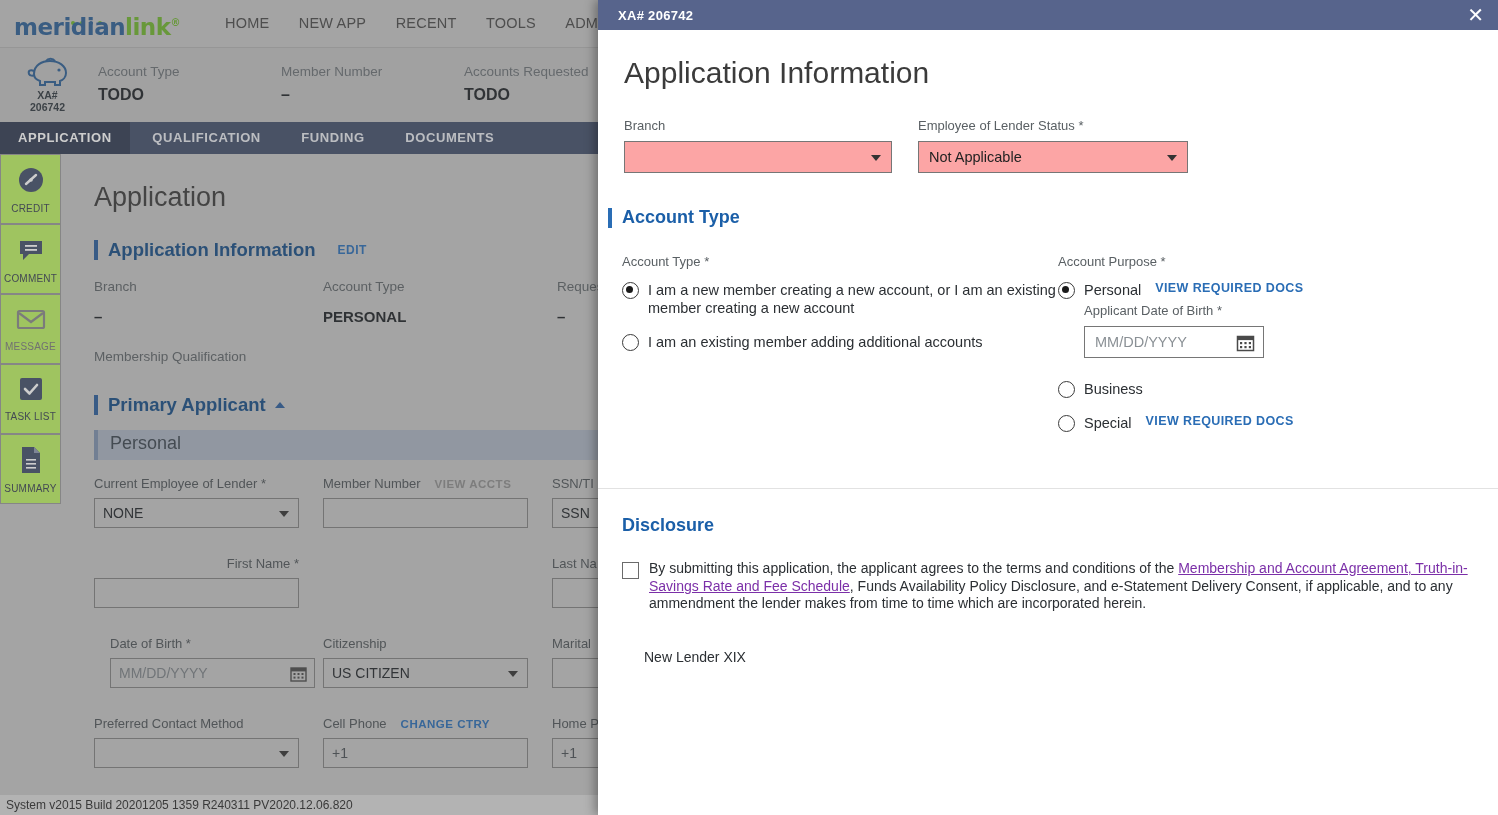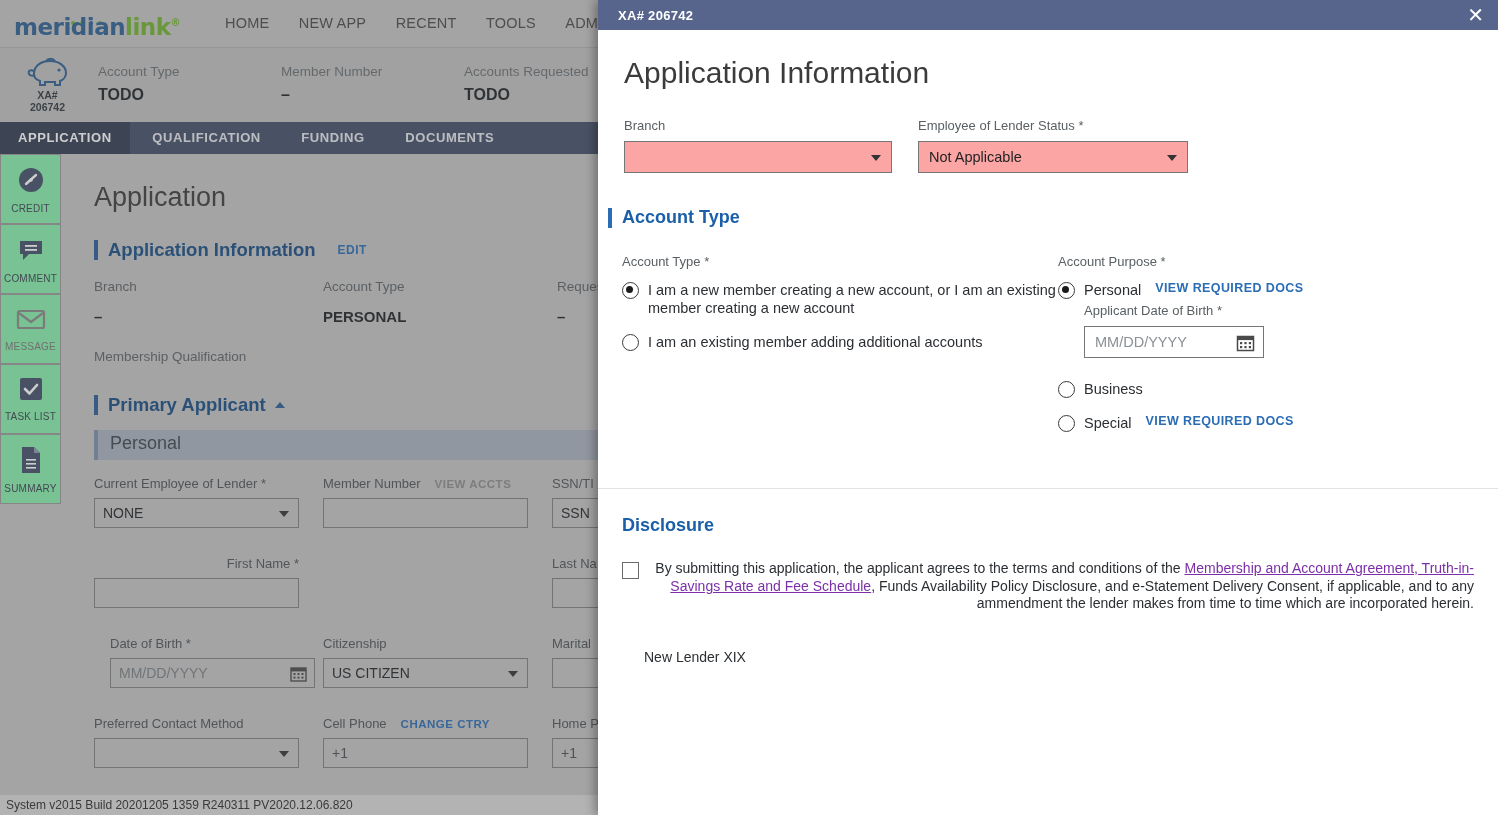--- a/index.html
+++ b/index.html
@@ -76,21 +76,21 @@
   }
   .tabbar .tab.active { background: #323c52; color: #fff; }
 
   
   .rail {
     position: absolute; top: 154px; left: 0; width: 63px; bottom: 0;
     background: #c4c4c4;
   }
   .rail-item {
     width: 61px; height: 70px; border: 1px solid #9a9a9a;
-    background: #86efac; text-align: center; padding-top: 10px;
+    background: #bef264; text-align: center; padding-top: 10px;
     cursor: pointer;
   }
   .rail-item .ri-lbl {
     font-size: 10px; color: #3a4351; margin-top: 4px; letter-spacing: .2px;
   }
   .rail-item.muted .ri-lbl { color: #7b7b7b; }
 
   
   .bgmain { position: absolute; top: 154px; left: 63px; right: 0; bottom: 0; background: #c4c4c4; }
   .pg-title { font-size: 27px; color: #3b3b3b; font-weight: 300; margin: 28px 0 0 31px; }
@@ -201,21 +201,21 @@
   .dob-inp {
     width: 180px; height: 32px; border: 1px solid #767676;
     position: relative; font-size: 14.5px; color: #8a9095;
     padding: 0 10px; line-height: 30px; background:#fff;
   }
   .dob-inp .cal { position: absolute; right: 8px; top: 6px; }
 
   .m-divider { height: 1px; background: #e2e2e2; margin-top: 40px; }
 
   .disc-ttl { font-size: 18px; color: #1b5fa8; font-weight: bold; margin: 26px 0 0 24px; }
-  .disc-row { display: flex; margin: 24px 24px 2px 24px; text-align: right; }
+  .disc-row { display: flex; margin: 24px 24px 2px 24px; }
   .chk {
     width: 17px; height: 17px; border: 1.4px solid #6b6b6b;
     background: #fff; flex: none; margin-right: 10px; margin-top: 2px; cursor: pointer;
   }
   .disc-txt { font-size: 14px; color: #2b2f33; line-height: 17.5px; }
   .disc-txt a { color: #7b2fa8; text-decoration: underline; }
   .disc-lender { font-size: 14px; color: #2b2f33; margin: 36px 0 0 46px; }
 
   .modal-foot {
     flex: none; height: 66px; border-top: 1px solid #e2e2e2;

